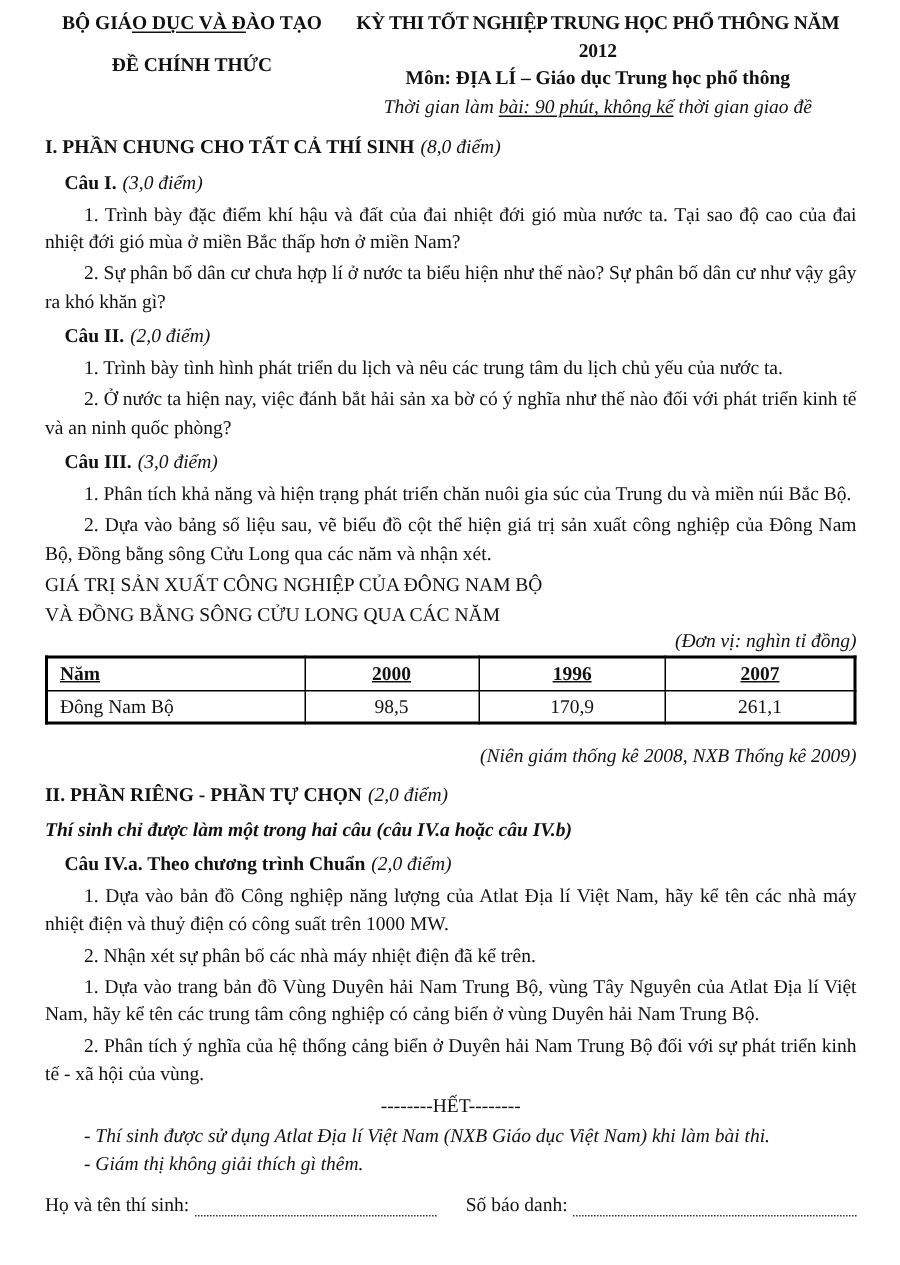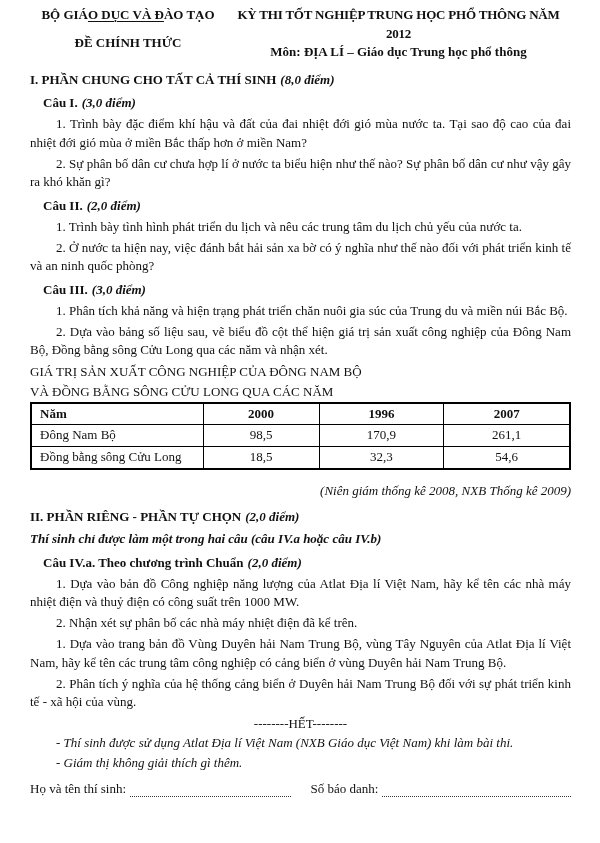--- a/index.html
+++ b/index.html
@@ -22,38 +22,38 @@
   .hdr-left { width: 196px; text-align: center; font-weight: bold; flex: 0 0 auto; }
   .hdr-left .l2 { margin-top: 9px; }
   .hdr-right { flex: 1; text-align: center; }
   .hdr-right .l1 { font-weight: bold; letter-spacing: -0.2px; }
   .hdr-right .l2 { font-weight: bold; }
   .hdr-right .l3 { font-style: italic; }
   .u { text-decoration: underline; text-underline-offset: 2px; }
   
   .part-heading { font-weight: bold; margin-top: 9px; }
   .cau { font-weight: bold; margin-top: 5px; margin-left: 13px; }
-  .pts { font-style: italic; font-weight: bold; margin-left: 4px; }
+  .pts { font-style: italic; font-weight: normal; margin-left: 4px; }
   .q { margin-top: 2.5px; text-indent: 26px; text-align: justify; }
   .choose-note { font-weight: bold; font-style: italic; margin-top: 4px; }
   
   .tbl-title { text-align: left; margin-top: 3px; line-height: 17px; }
   .tbl-unit { text-align: right; font-style: italic; line-height: 17px; }
   table.data {
     width: 100%; border-collapse: collapse; margin-top: 2px;
     border: 2px solid #000;
   }
   table.data td, table.data th {
     border: 1px solid #000;
     height: 22px;
     padding: 1px 8px;
     font-weight: normal;
     font-size: 13px;
   }
-  table.data th { font-weight: bold; }
+  table.data th { font-weight: bold; text-decoration: underline; }
   .c-name { width: 172px; text-align: left; }
   .c-num { text-align: center; }
   .tbl-source { text-align: right; font-style: italic; line-height: 17px; margin-top: 12px; }
   
   .end-marker { text-align: center; margin-top: 3px; }
   .note { font-style: italic; padding-left: 26px; margin-top: 1px; }
   .field-row { display: flex; gap: 20px; margin-top: 8px; }
   .field { flex: 1; display: flex; align-items: flex-end; }
   .field .lbl { white-space: nowrap; margin-right: 4px; line-height: 17px; }
   .dots { flex: 1; border-bottom: 1.5px dotted #333; height: 14px; }
@@ -64,59 +64,55 @@
 <div class="page">
 
   <div class="hdr">
     <div class="hdr-left">
       <div class="l1"><span>BỘ GIÁ</span><span class="u">O DỤC VÀ Đ</span><span>ÀO TẠO</span></div>
       <div class="l2">ĐỀ CHÍNH THỨC</div>
     </div>
     <div class="hdr-right">
       <div class="l1">KỲ THI TỐT NGHIỆP TRUNG HỌC PHỔ THÔNG NĂM 2012</div>
       <div class="l2">Môn: ĐỊA LÍ – Giáo dục Trung học phổ thông</div>
+      <div class="l3"><span>Thời gian làm </span><span class="u">bài: 90 phút, không kể</span><span> thời gian giao đề</span></div>
     </div>
   </div>
 
   <div class="part-heading"><span>I. PHẦN CHUNG CHO TẤT CẢ THÍ SINH</span><span class="pts">(8,0 điểm)</span></div>
 
   <div class="cau"><span>Câu I.</span><span class="pts">(3,0 điểm)</span></div>
   <div class="q">1. Trình bày đặc điểm khí hậu và đất của đai nhiệt đới gió mùa nước ta. Tại sao độ cao của đai nhiệt đới gió mùa ở miền Bắc thấp hơn ở miền Nam?</div>
   <div class="q">2. Sự phân bố dân cư chưa hợp lí ở nước ta biểu hiện như thế nào? Sự phân bố dân cư như vậy gây ra khó khăn gì?</div>
 
   <div class="cau"><span>Câu II.</span><span class="pts">(2,0 điểm)</span></div>
   <div class="q">1. Trình bày tình hình phát triển du lịch và nêu các trung tâm du lịch chủ yếu của nước ta.</div>
   <div class="q">2. Ở nước ta hiện nay, việc đánh bắt hải sản xa bờ có ý nghĩa như thế nào đối với phát triển kinh tế và an ninh quốc phòng?</div>
 
   <div class="cau"><span>Câu III.</span><span class="pts">(3,0 điểm)</span></div>
   <div class="q">1. Phân tích khả năng và hiện trạng phát triển chăn nuôi gia súc của Trung du và miền núi Bắc Bộ.</div>
   <div class="q">2. Dựa vào bảng số liệu sau, vẽ biểu đồ cột thể hiện giá trị sản xuất công nghiệp của Đông Nam Bộ, Đồng bằng sông Cửu Long qua các năm và nhận xét.</div>
 
   <div class="tbl-title">GIÁ TRỊ SẢN XUẤT CÔNG NGHIỆP CỦA ĐÔNG NAM BỘ</div>
   <div class="tbl-title">VÀ ĐỒNG BẰNG SÔNG CỬU LONG QUA CÁC NĂM</div>
+  <div class="tbl-unit">(Đơn vị: nghìn tỉ đồng)</div>
 
   <table class="data">
     <tbody>
         <tr>
       <th class="c-name">Năm</th>
       <th class="c-num">2000</th>
       <th class="c-num">1996</th>
       <th class="c-num">2007</th>
     </tr>
     <tr>
       <td class="c-name">Đông Nam Bộ</td>
       <td class="c-num">98,5</td>
       <td class="c-num">170,9</td>
       <td class="c-num">261,1</td>
-    </tr>
-    <tr>
-      <td class="c-name">Đồng bằng sông Cửu Long</td>
-      <td class="c-num">18,5</td>
-      <td class="c-num">32,3</td>
-      <td class="c-num">54,6</td>
     </tr>
   </tbody>
     </table>
   <div class="tbl-source">(Niên giám thống kê 2008, NXB Thống kê 2009)</div>
 
   <div class="part-heading"><span>II. PHẦN RIÊNG - PHẦN TỰ CHỌN</span><span class="pts">(2,0 điểm)</span></div>
   <div class="choose-note">Thí sinh chỉ được làm một trong hai câu (câu IV.a hoặc câu IV.b)</div>
 
   <div class="cau"><span>Câu IV.a. Theo chương trình Chuẩn</span><span class="pts">(2,0 điểm)</span></div>
   <div class="q">1. Dựa vào bản đồ Công nghiệp năng lượng của Atlat Địa lí Việt Nam, hãy kể tên các nhà máy nhiệt điện và thuỷ điện có công suất trên 1000 MW.</div>

